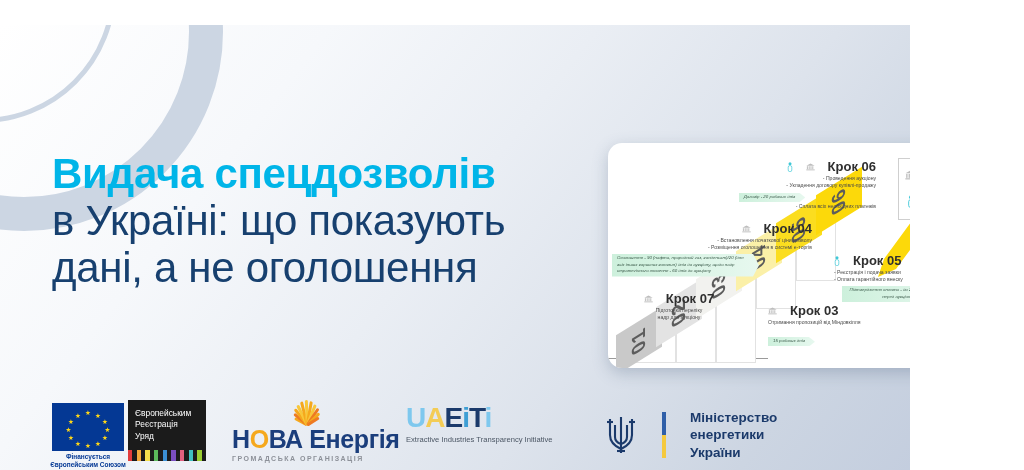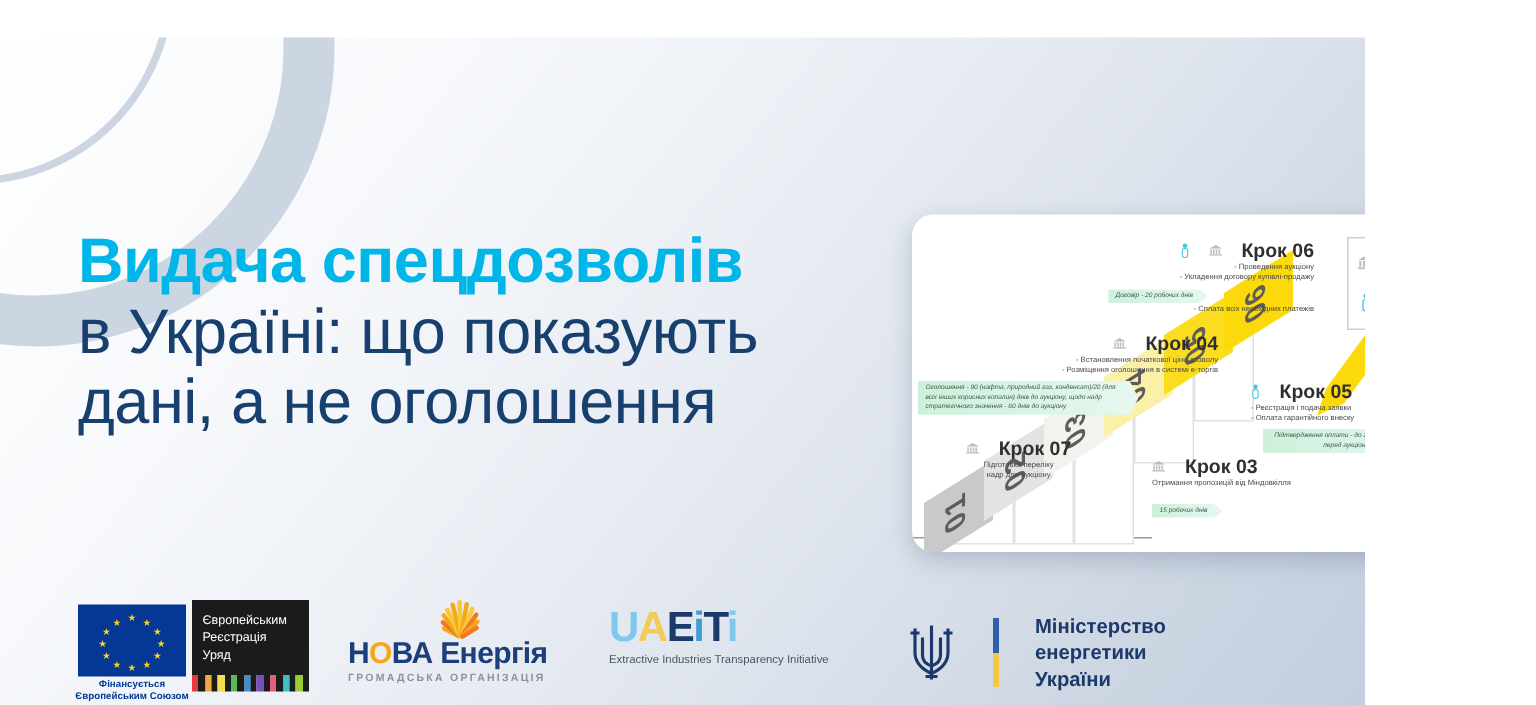--- a/index.html
+++ b/index.html
@@ -104,21 +104,21 @@
   
   #ogp-box{width:78px;height:50px;background:#1b1b1b;
     display:flex;align-items:center;padding-left:7px;box-sizing:border-box;}
   #ogp-box div{color:#fff;font-size:8.4px;line-height:1.35;}
   #ogp-bar{width:78px;height:11px;display:flex;}
   #ogp-bar i{flex:1;height:100%;display:block;}
 
   
   #ne-rays{position:relative;width:150px;height:26px;}
   #ne-rays i{position:absolute;bottom:0;left:50%;width:2.6px;height:19px;border-radius:2px;transform-origin:50% 100%;}
-  #ne-word{font-size:20px;font-weight:bold;color:#1b3e7c;letter-spacing:-0.4px;white-space:nowrap;}
+  #ne-word{font-size:25px;font-weight:bold;color:#1b3e7c;letter-spacing:-0.4px;white-space:nowrap;}
   #ne-word .o{color:#f5a81c;}
   #ne-sub{font-size:7px;letter-spacing:1.5px;color:#8d9199;font-weight:bold;margin-top:1px;}
 
   
   #ueiti-word{font-size:28px;font-weight:bold;letter-spacing:-1px;line-height:.95;white-space:nowrap;}
   #ueiti-word .u{color:#7ec8ee;}
   #ueiti-word .a{color:#f3cc55;}
   #ueiti-word .e{color:#1b3a6b;}
   #ueiti-word .i1{color:#3f9fd4;}
   #ueiti-word .t{color:#1b3a6b;}

